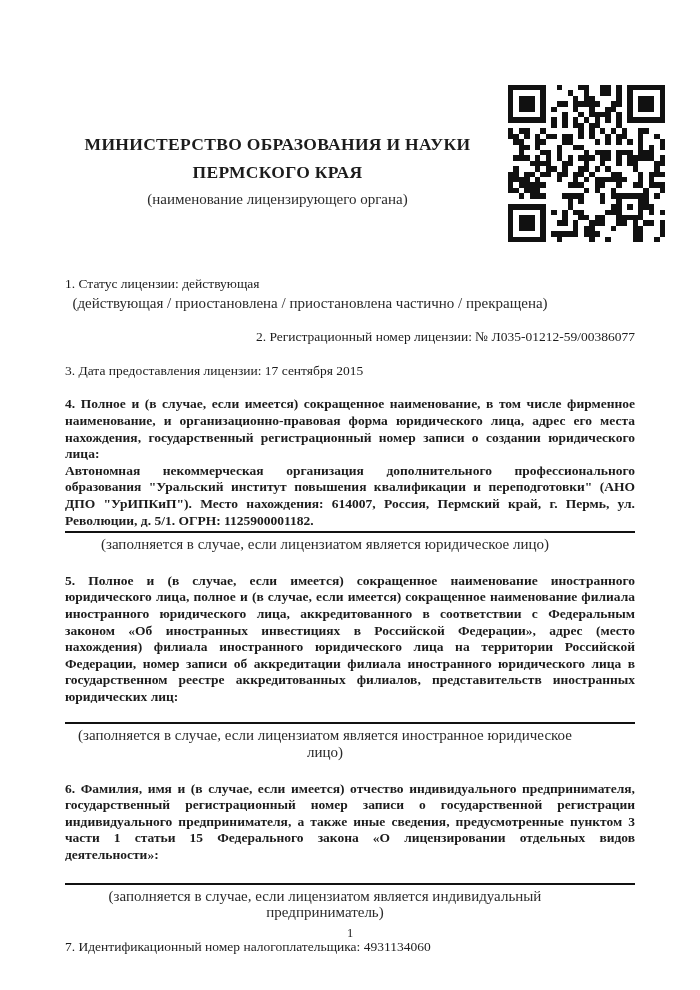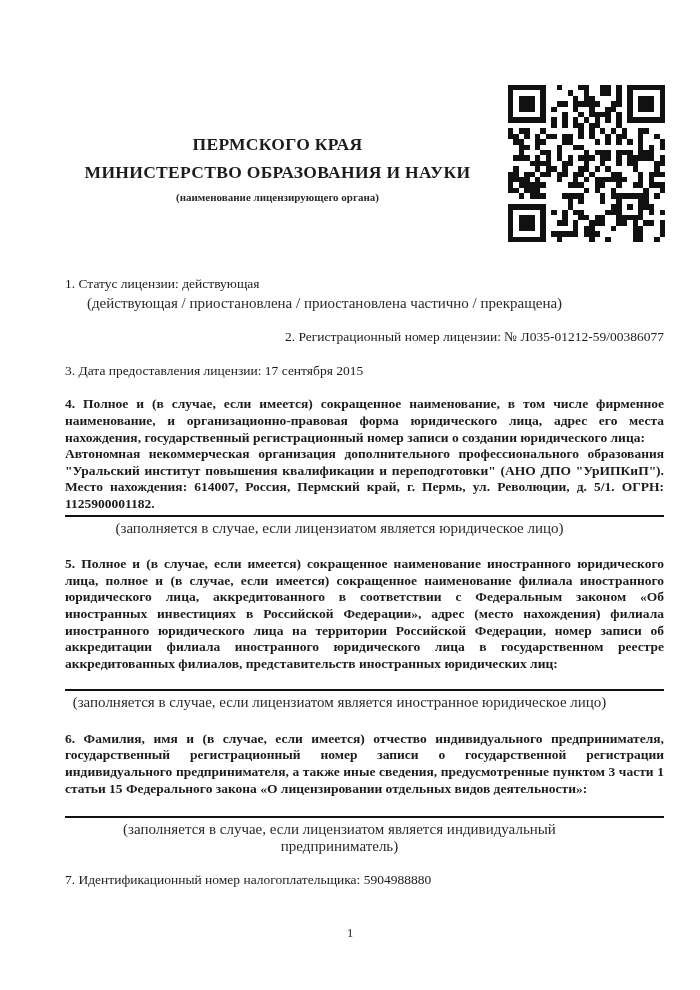--- a/index.html
+++ b/index.html
@@ -25,38 +25,37 @@
     text-align: center;
   }
   .ministry-title {
     font-weight: bold;
     font-size: 17.5px;
     line-height: 28px;
     letter-spacing: 0.3px;
   }
   .ministry-caption {
     margin-top: 5px;
-    font-size: 11px;
+    font-size: 15px;
     color: #2a2a2a;
-    font-weight: bold;
   }
   .qr-box {
     width: 157px;
     height: 157px;
     flex: 0 0 auto;
   }
   .qr-box svg { display: block; width: 157px; height: 157px; }
   .doc-title {
     margin-top: 56px;
     text-align: center;
     font-size: 13.5px;
     line-height: 17px;
   }
   .content {
-    padding: 0 36px 0 65px;
+    padding: 0 65px 0 65px;
     font-size: 13.5px;
     line-height: 16.6px;
   }
   .item-1 { margin-top: 34px; }
   .item-2 { margin-top: 18px; text-align: right; }
   .item-3 { margin-top: 17px; }
   .field-caption {
     font-size: 15px;
     text-align: center;
     color: #2a2a2a;
@@ -86,22 +85,22 @@
   }
 </style>
 </head>
 <body>
 
 <div class="page">
 
   <div class="header-row">
     <div class="ministry-block">
       <div class="ministry-title">
+        <div>МИНИСТЕРСТВО ОБРАЗОВАНИЯ И НАУКИ</div>
         <div>ПЕРМСКОГО КРАЯ</div>
-        <div>МИНИСТЕРСТВО ОБРАЗОВАНИЯ И НАУКИ</div>
       </div>
       <div class="ministry-caption">(наименование лицензирующего органа)</div>
     </div>
     <div class="qr-box" id="qr">
         <svg viewBox="0 0 29 29" shape-rendering="crispEdges" fill="#111">
           <rect x="0" y="0" width="1" height="1"></rect>
           <rect x="1" y="0" width="1" height="1"></rect>
           <rect x="2" y="0" width="1" height="1"></rect>
           <rect x="3" y="0" width="1" height="1"></rect>
           <rect x="4" y="0" width="1" height="1"></rect>
@@ -532,20 +531,20 @@
       <div class="field-caption">(заполняется в случае, если лицензиатом является иностранное юридическое лицо)</div>
     </div>
 
     <div class="item-6">
       <div class="para">6. Фамилия, имя и (в случае, если имеется) отчество индивидуального предпринимателя, государственный регистрационный номер записи о государственной регистрации индивидуального предпринимателя, а также иные сведения, предусмотренные пунктом 3 части 1 статьи 15 Федерального закона «О лицензировании отдельных видов деятельности»:</div>
       <div class="rule rule-empty-6"></div>
       <div class="field-caption">(заполняется в случае, если лицензиатом является индивидуальный предприниматель)</div>
     </div>
 
     <div class="item-7">
-      <div>7. Идентификационный номер налогоплательщика: 5904988880</div>
+      <div>7. Идентификационный номер налогоплательщика: 4931134060</div>
     </div>
 
   </div>
 
   <div class="page-number">1</div>
 
 </div>
 
 </body></html>

